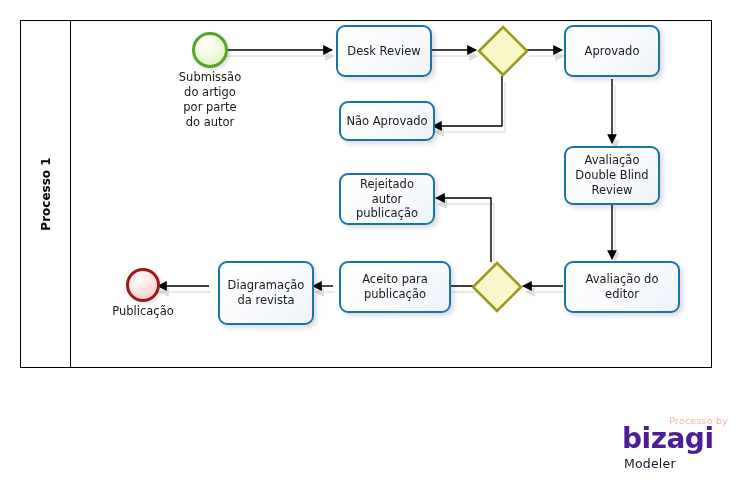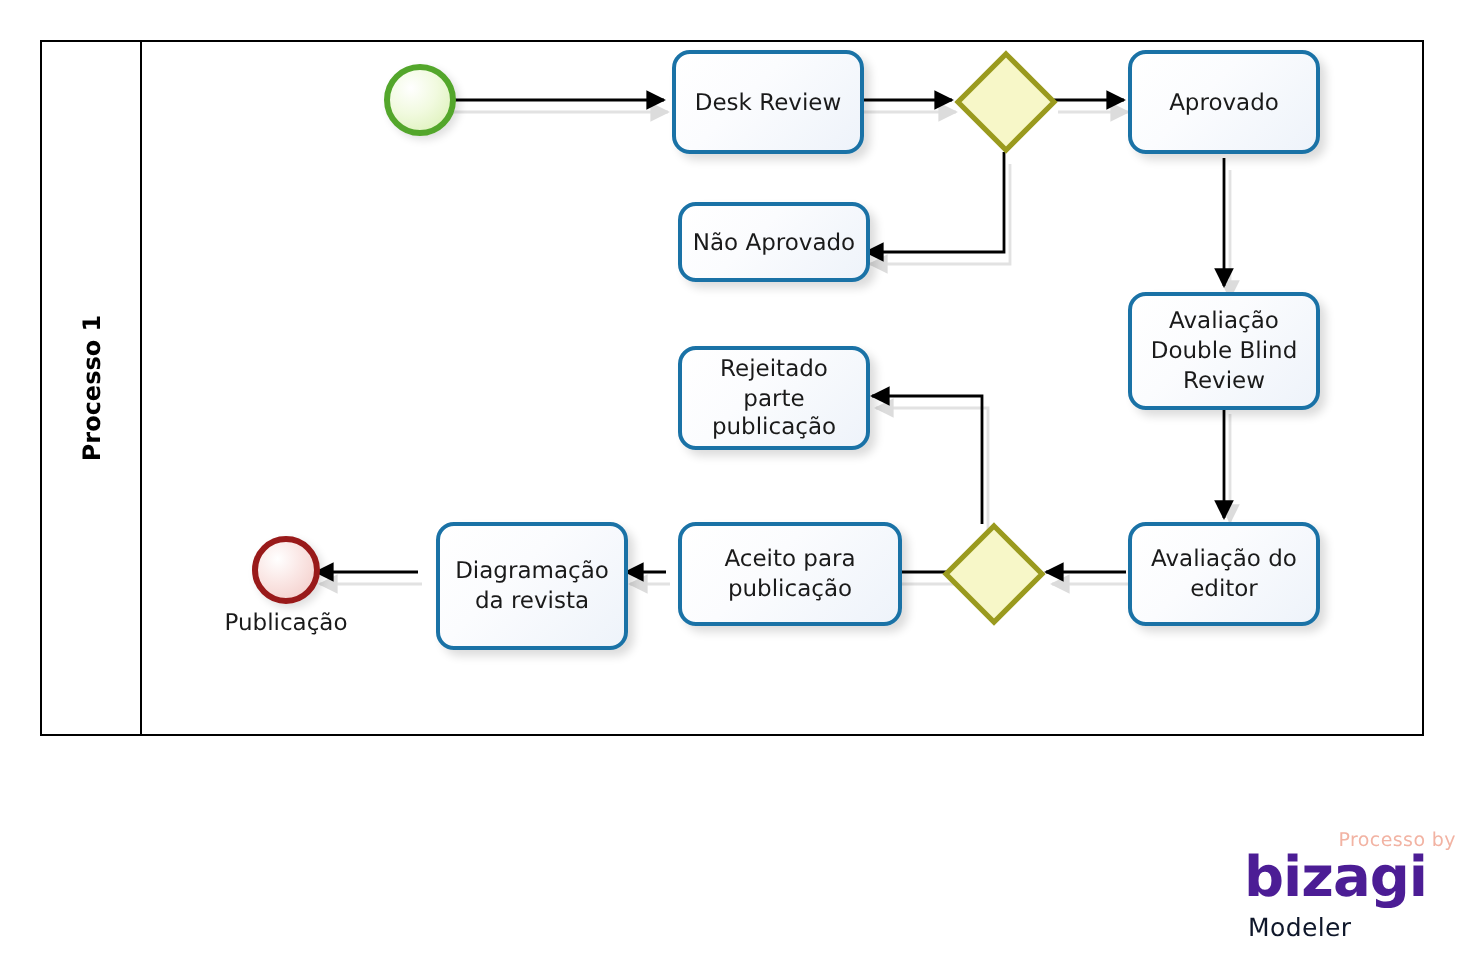--- a/index.html
+++ b/index.html
@@ -213,46 +213,50 @@
 
       <path d="M 475 286 L 435 286" marker-end="url(#arrow)"></path>
 
       <path d="M 333 286 L 313 286" marker-end="url(#arrow)"></path>
 
       <path d="M 209 286 L 158 286" marker-end="url(#arrow)"></path>
     </g>
   </svg>
 
   <div class="event start" style="left:192px; top:32px; width:36px; height:36px;"></div>
+  <div class="event-label" style="left:160px; top:70px; width:100px;">Submissão
+do artigo
+por parte
+do autor</div>
 
   <div class="task" style="left:336px; top:25px; width:96px; height:52px;">
     <span>Desk Review</span>
   </div>
 
   <div class="task" style="left:564px; top:25px; width:96px; height:52px;">
     <span>Aprovado</span>
   </div>
 
   <div class="task" style="left:339px; top:101px; width:96px; height:40px;">
     <span>Não Aprovado</span>
   </div>
 
   <div class="task" style="left:564px; top:146px; width:96px; height:59px;">
     <span>Avaliação
 Double Blind
 Review</span>
   </div>
 
-  <div class="task" style="left:564px; top:261px; width:96px; height:52px;">
+  <div class="task" style="left:564px; top:261px; width:116px; height:52px;">
     <span>Avaliação do
 editor</span>
   </div>
 
   <div class="task" style="left:339px; top:173px; width:96px; height:52px;">
-    <span>Rejeitado parte
+    <span>Rejeitado autor
 publicação</span>
   </div>
 
   <div class="task" style="left:339px; top:261px; width:112px; height:52px;">
     <span>Aceito para
 publicação</span>
   </div>
 
   <div class="task" style="left:218px; top:261px; width:96px; height:64px;">
     <span>Diagramação

